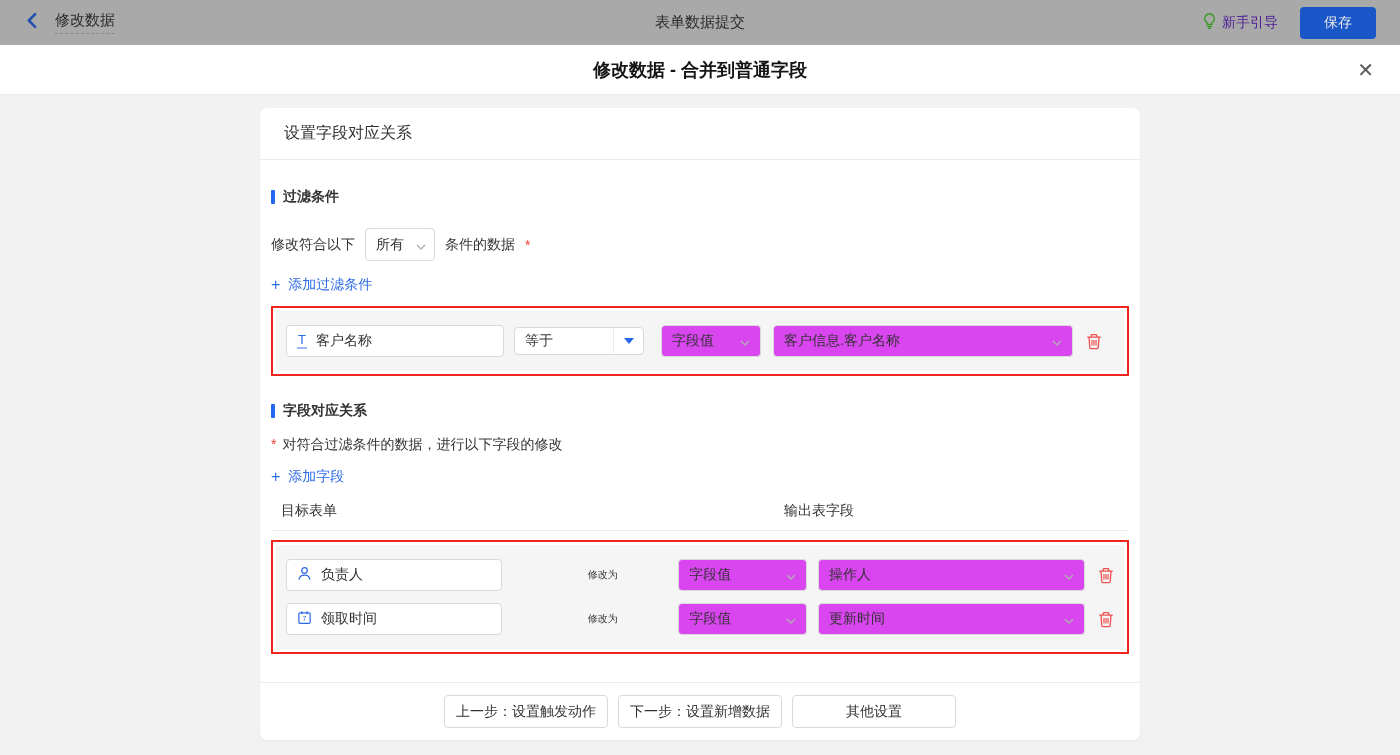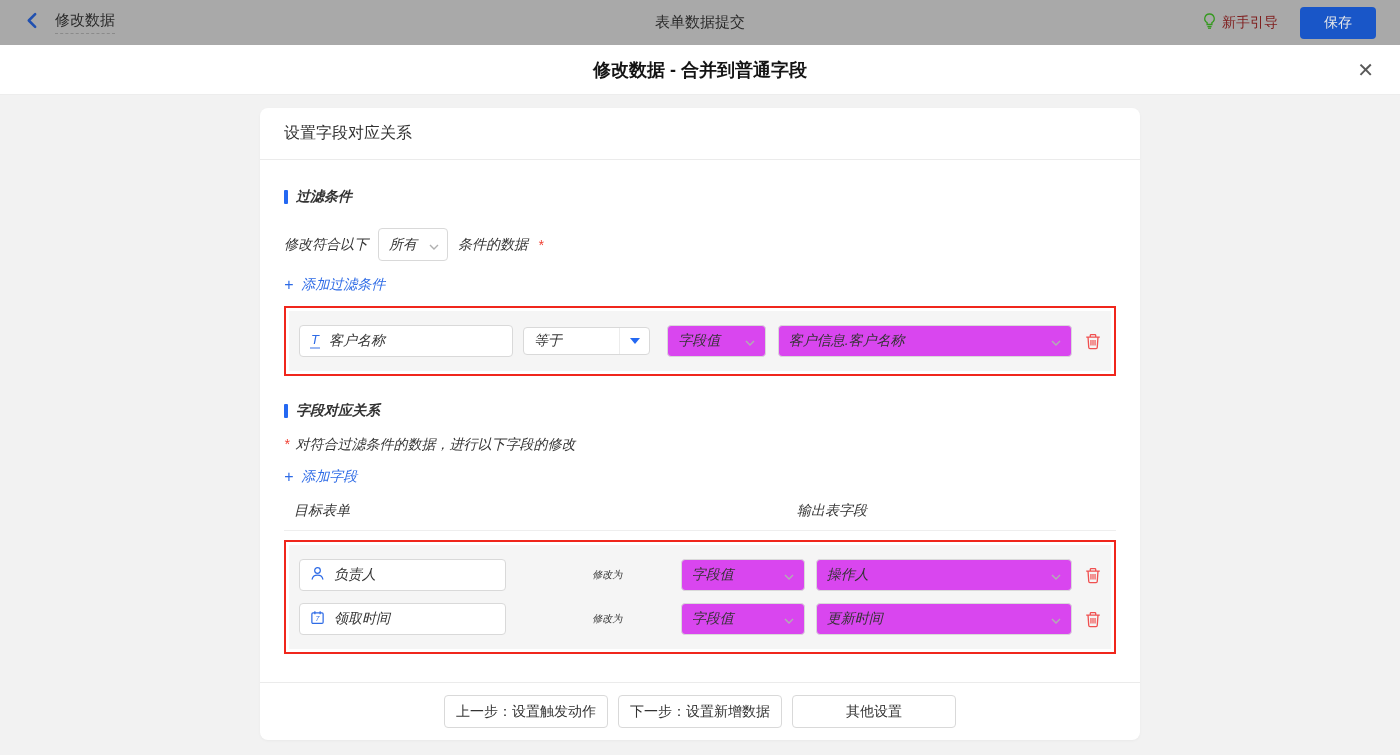--- a/index.html
+++ b/index.html
@@ -5,33 +5,33 @@
   * { margin:0; padding:0; box-sizing:border-box; }
   html,body { width:1400px; height:755px; font-family:"Liberation Sans","DejaVu Sans",sans-serif; background:#f2f2f2; overflow:hidden; }
 
   
   .topbar { height:45px; background:#a9a9a9; display:flex; align-items:center; padding:0 24px; position:relative; }
   .topbar-left { display:flex; align-items:center; gap:14px; }
   .back-btn { display:flex; align-items:center; cursor:pointer; }
   .flow-name { font-size:15px; color:#2b2b2b; padding-bottom:3px; border-bottom:1px dashed #8a8a8a; }
   .topbar-center { position:absolute; left:0; right:0; text-align:center; font-size:15px; color:#2b2b2b; pointer-events:none; }
   .topbar-right { margin-left:auto; display:flex; align-items:center; gap:22px; position:relative; z-index:1; }
-  .guide { display:flex; align-items:center; gap:6px; color:#7f1d1d; font-size:14px; cursor:pointer; }
+  .guide { display:flex; align-items:center; gap:6px; color:#4c1d95; font-size:14px; cursor:pointer; }
   .save-btn { background:#1956c8; color:#e8e8e8; font-size:14px; border:none; border-radius:4px; padding:7px 24px; cursor:pointer; }
 
   
   .dialog-header { height:50px; background:#fff; display:flex; align-items:center; justify-content:center; position:relative; border-bottom:1px solid #ededed; }
   .dialog-title { font-size:18px; font-weight:bold; color:#141414; }
   .close-btn { position:absolute; right:26px; top:50%; transform:translateY(-50%); font-size:20px; color:#595959; cursor:pointer; line-height:1; }
 
   
   .dialog-body { height:660px; background:#f2f2f2; }
   .card { width:880px; height:632px; margin:13px auto 0; background:#fff; border-radius:8px; display:flex; flex-direction:column; box-shadow:0 1px 3px rgba(0,0,0,0.04); }
   .card-header { height:52px; flex:none; display:flex; align-items:center; padding:0 24px; font-size:16px; color:#333; border-bottom:1px solid #ebebeb; }
-  .card-body { flex:1; padding:28px 24px 0;font-style:italic; }
+  .card-body { flex:1; padding:28px 11px 0; }
 
   .section-title { display:flex; align-items:center; font-size:14px; font-weight:bold; color:#333; }
   .blue-bar { width:4px; height:14px; background:#2468f2; margin-right:8px; border-radius:1px; }
 
   .match-row { display:flex; align-items:center; gap:10px; margin-top:22px; font-size:14px; color:#333; }
   .select-sm { width:70px; height:33px; background:#fff; border:1px solid #d9d9d9; border-radius:4px; display:flex; align-items:center; justify-content:space-between; padding:0 8px 0 10px; font-size:14px; color:#333; cursor:pointer; }
   .req { color:#f04134; font-size:14px; }
 
   .add-link { display:flex; align-items:center; gap:8px; margin-top:15px; font-size:14px; color:#2e6be6; cursor:pointer; width:fit-content; }
   .plus { font-size:16px; line-height:1; }

